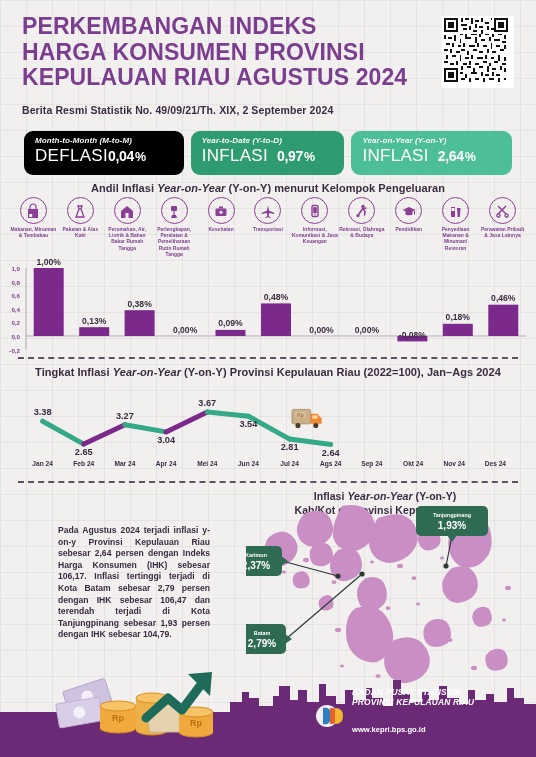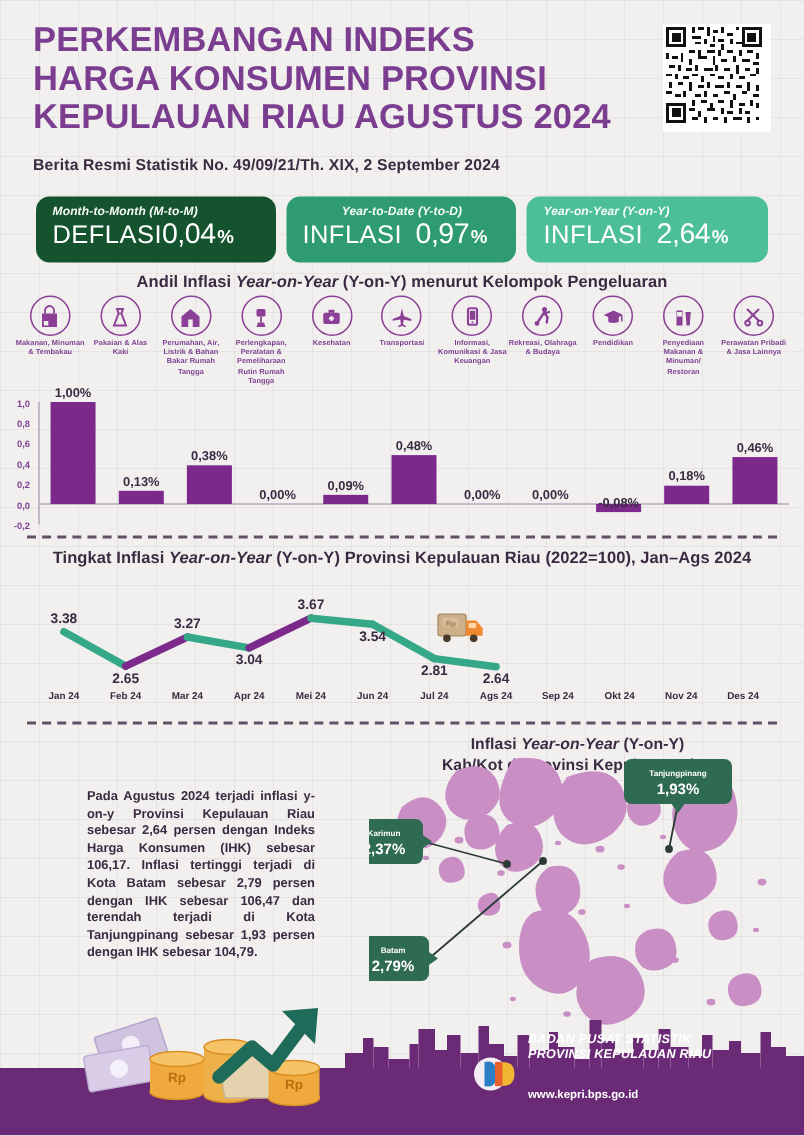--- a/index.html
+++ b/index.html
@@ -32,21 +32,21 @@
 
   
   #kpis{position:absolute;left:24px;top:131px;width:488px;height:44px;display:flex;gap:7px;}
   .kpi{border-radius:9px;padding:5px 10px 4px 11px;box-sizing:border-box;color:#fff;position:relative;}
   .kpi.k0{background:#2f6a52;width:162px;}
   .kpi.k1{background:#2e9b71;width:156px;}
   .kpi.k2{background:#4cbf96;width:163px;}
   .kpi-lab{font-size:8px;font-style:italic;font-weight:bold;letter-spacing:.1px;opacity:.97;}
   .kpi-row{display:flex;align-items:baseline;margin-top:1px;}
   .kpi-word{font-size:17px;letter-spacing:.3px;font-weight:400;}
-  .kpi-val{font-size:19px;font-weight:normal;letter-spacing:-.3px;}
+  .kpi-val{font-size:14px;font-weight:bold;letter-spacing:-.3px;}
   .kpi-pct{font-size:12.5px;font-weight:bold;margin-left:1px;}
   .kpi.k1 .kpi-val,.kpi.k2 .kpi-val{margin-left:9px;}
 
   
   .sect-title{
     position:absolute;width:100%;text-align:center;
     font-size:11px;font-weight:bold;color:#3b2b42;letter-spacing:.05px;
   }
   .sect-title i{font-style:italic;}
   #t-andil{top:182px;}
@@ -215,29 +215,29 @@
           <rect x="16" y="31" width="2" height="1"></rect>
         <rect x="20" y="31" width="1" height="2"></rect>
           <rect x="23" y="31" width="3" height="1"></rect>
         <rect x="28" y="31" width="1" height="2"></rect>
           <rect x="31" y="31" width="1" height="1"></rect>
       </g>
     </svg>
   </div>
 
   <div id="kpis">
-    <div class="kpi k0" style="background: #14532d;">
+    <div class="kpi k0" style="background: #000000;">
       <div class="kpi-lab">Month-to-Month (M-to-M)</div>
       <div class="kpi-row">
         <span class="kpi-word">DEFLASI</span>
         <span class="kpi-val">0,04</span>
         <span class="kpi-pct">%</span>
       </div>
     </div>
-    <div class="kpi k1" style="background: rgb(46, 155, 113); text-align: center;">
+    <div class="kpi k1" style="background: rgb(46, 155, 113);">
       <div class="kpi-lab">Year-to-Date (Y-to-D)</div>
       <div class="kpi-row">
         <span class="kpi-word">INFLASI</span>
         <span class="kpi-val">0,97</span>
         <span class="kpi-pct">%</span>
       </div>
     </div>
     <div class="kpi k2" style="background: rgb(76, 191, 150);">
       <div class="kpi-lab">Year-on-Year (Y-on-Y)</div>
       <div class="kpi-row">

